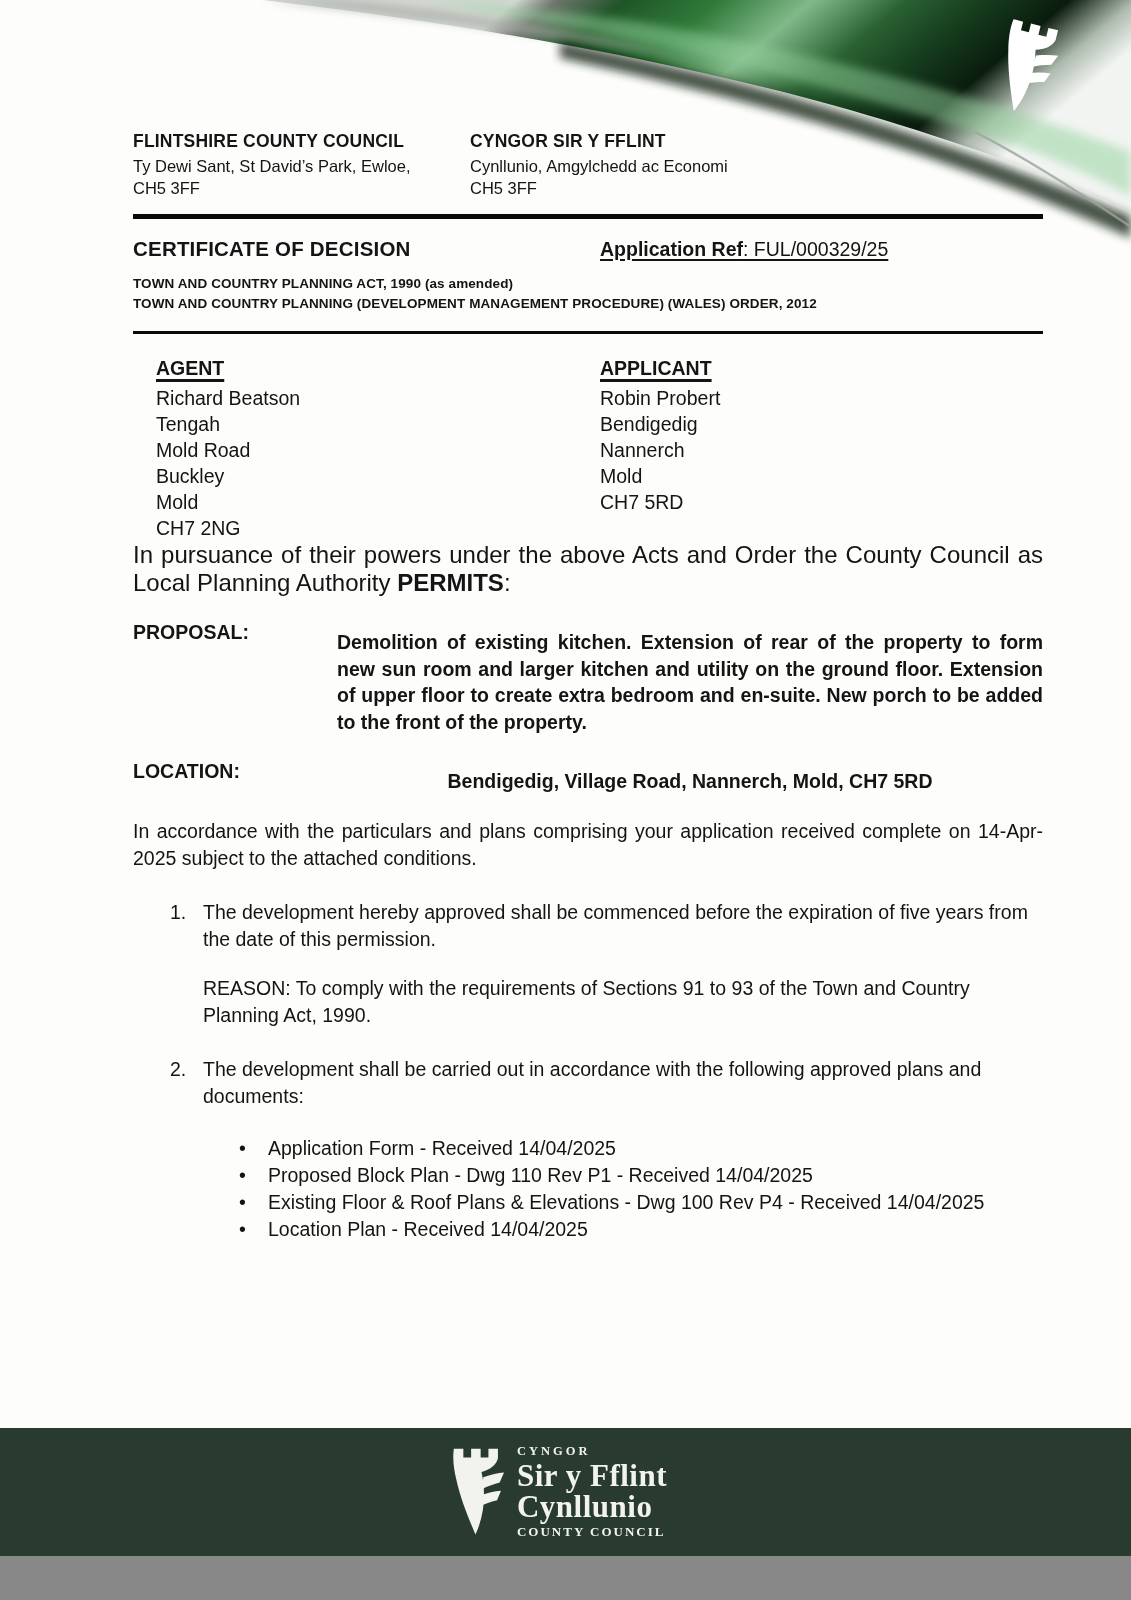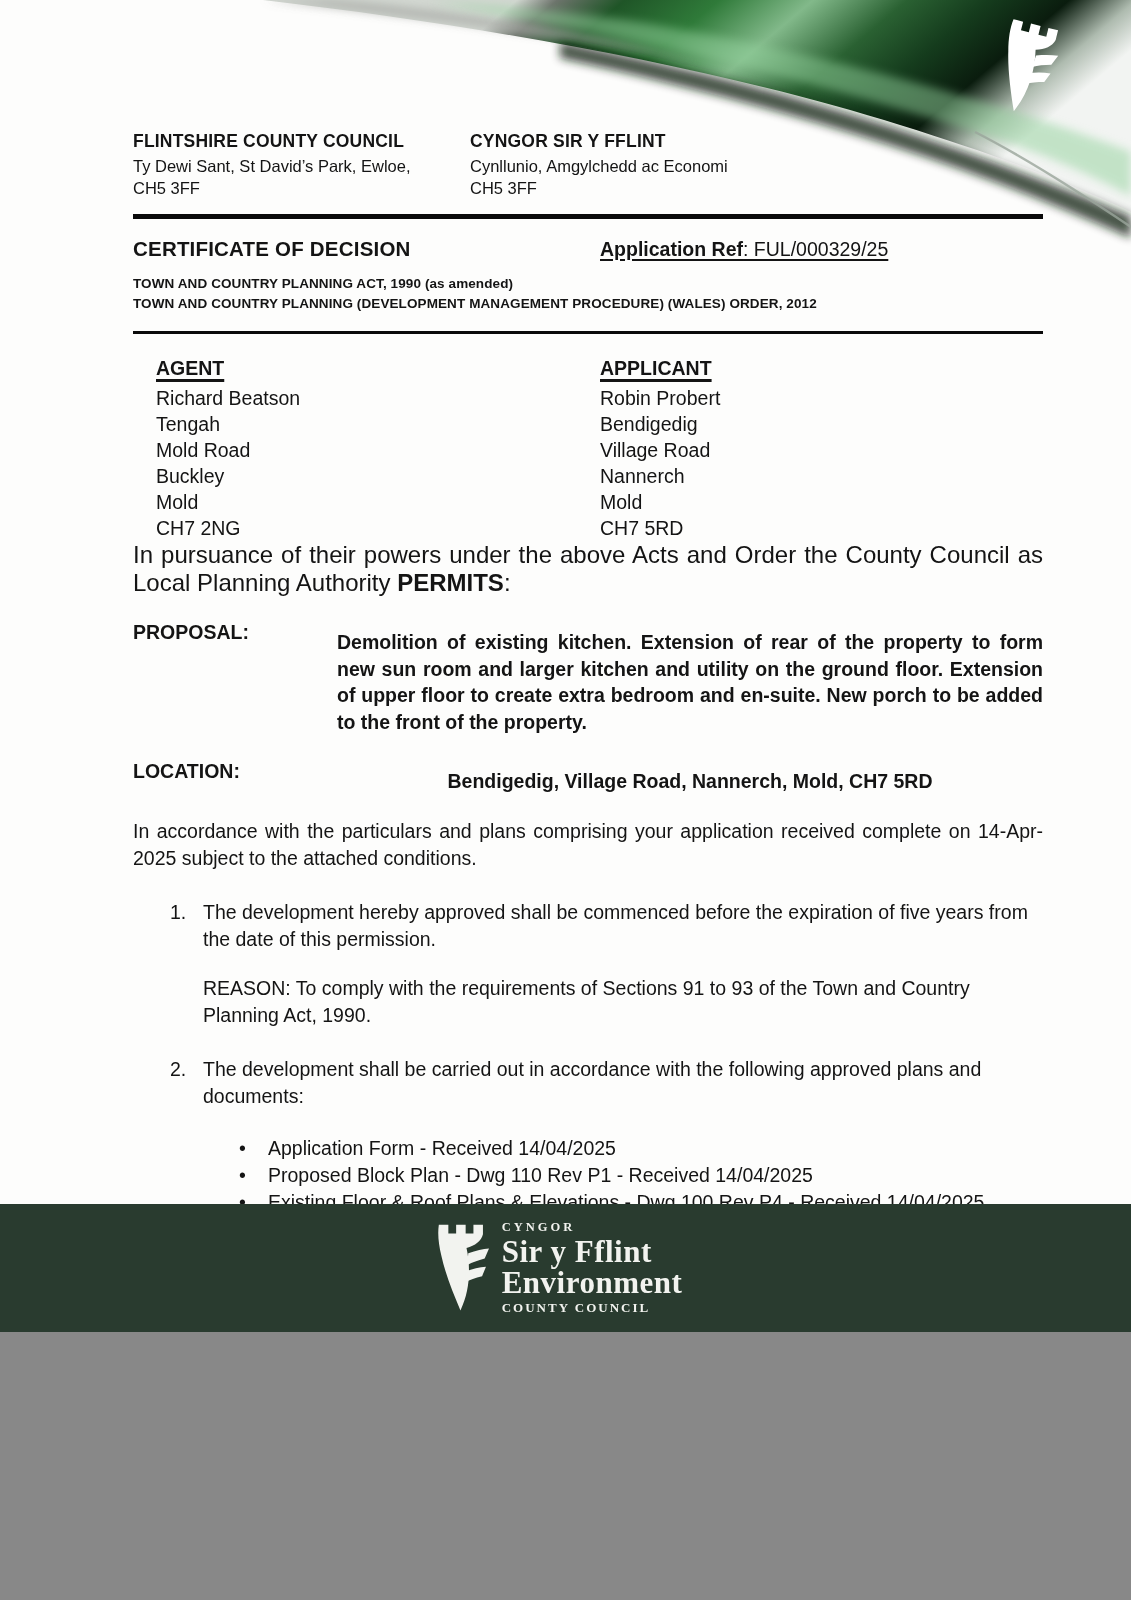--- a/index.html
+++ b/index.html
@@ -1,18 +1,18 @@
 <!DOCTYPE html>
 <html><head>
 <meta charset="utf-8">
 <style>
   * { margin:0; padding:0; box-sizing:border-box; }
   html,body { background:#888; }
   .page {
-    position:relative; width:1131px; height:1332px; margin:0 auto;
+    position:relative; width:1131px; height:1556px; margin:0 auto;
     background:#fdfdfc; overflow:hidden;
     font-family:"Liberation Sans", sans-serif; color:#141414;
   }
   .swoosh { position:absolute; top:0; left:0; width:1131px; height:258px; pointer-events:none; }
   .content { position:absolute; left:133px; top:131px; width:910px; }
 
   
   .letterhead { display:flex; }
   .lh-col-left  { width:337px; }
   .lh-col-right { flex:1; }
@@ -149,21 +149,20 @@
         <div>Tengah</div>
         <div>Mold Road</div>
         <div>Buckley</div>
         <div>Mold</div>
         <div>CH7 2NG</div>
       </div>
       <div class="party-right">
         <div class="party-heading">APPLICANT</div>
         <div>Robin Probert</div>
         <div>Bendigedig</div>
-        <div>Village Road</div>
         <div>Nannerch</div>
         <div>Mold</div>
         <div>CH7 5RD</div>
       </div>
     </div>
 
     <p class="pursuance"><span>In pursuance of their powers under the above Acts and Order the County Council as Local Planning Authority </span><span class="bold">PERMITS</span><span>:</span></p>
 
     <div class="kv">
       <div class="kv-label">PROPOSAL:</div>
@@ -201,19 +200,19 @@
   </div>
 
   <div class="footer">
     <div class="footer-logo">
       <svg width="64" height="92" viewBox="0 0 74 104" xmlns="http://www.w3.org/2000/svg" fill="#f2f3ef">
         <use href="#castle-g"></use>
       </svg>
       <div class="footer-text">
         <div class="f-cyngor">CYNGOR</div>
         <div class="f-big">Sir y Fflint</div>
-        <div class="f-big">Environment</div>
+        <div class="f-big">Cynllunio</div>
         <div class="f-small">COUNTY COUNCIL</div>
       </div>
     </div>
   </div>
 
 </div>
 
 </body></html>

